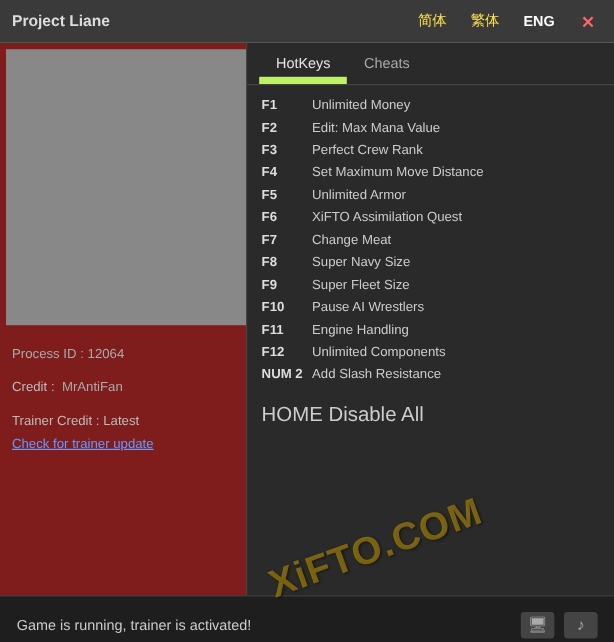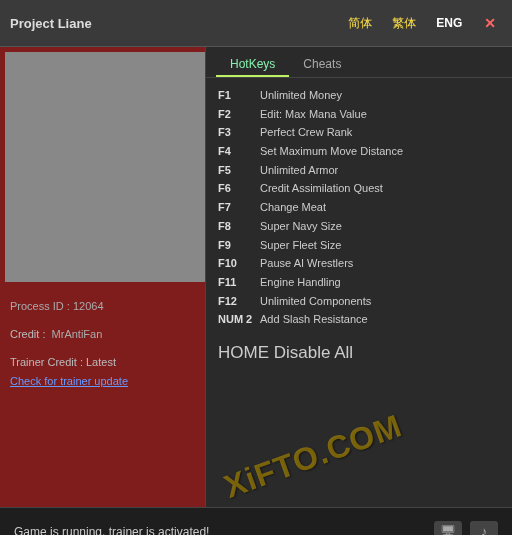--- a/index.html
+++ b/index.html
@@ -12,21 +12,21 @@
       color: #ccc;
     }
 
     
     .title-bar {
       display: flex;
       align-items: center;
       justify-content: space-between;
       background: #3a3a3a;
       padding: 0 10px;
-      height: 47px;
+      height: 36px;
       border-bottom: 1px solid #555;
     }
     .title-bar-left {
       display: flex;
       align-items: center;
       gap: 8px;
     }
     .title-text {
       color: #ddd;
       font-size: 13px;
@@ -104,22 +104,22 @@
       padding: 6px 10px 0;
     }
     .tab {
       padding: 4px 14px;
       font-size: 12px;
       color: #aaa;
       cursor: pointer;
       border-bottom: 2px solid transparent;
     }
     .tab.active {
-      color: #86efac;
-      border-bottom: 2px solid #bef264;
+      color: #e5e5e5;
+      border-bottom: 6px solid #bef264;
     }
     .hotkeys-list {
       padding: 8px 12px;
       font-size: 11.5px;
       color: #ccc;
       line-height: 1.7;
       flex: 1;
       overflow-y: auto;
     }
     .hotkey-row {
@@ -243,21 +243,21 @@
       <div class="hotkey-row">
         <span class="hotkey-key">F4</span>
         <span class="hotkey-action">Set Maximum Move Distance</span>
       </div>
       <div class="hotkey-row">
         <span class="hotkey-key">F5</span>
         <span class="hotkey-action">Unlimited Armor</span>
       </div>
       <div class="hotkey-row">
         <span class="hotkey-key">F6</span>
-        <span class="hotkey-action">Credit Assimilation Quest</span>
+        <span class="hotkey-action">XiFTO Assimilation Quest</span>
       </div>
       <div class="hotkey-row">
         <span class="hotkey-key">F7</span>
         <span class="hotkey-action">Change Meat</span>
       </div>
       <div class="hotkey-row">
         <span class="hotkey-key">F8</span>
         <span class="hotkey-action">Super Navy Size</span>
       </div>
       <div class="hotkey-row">

